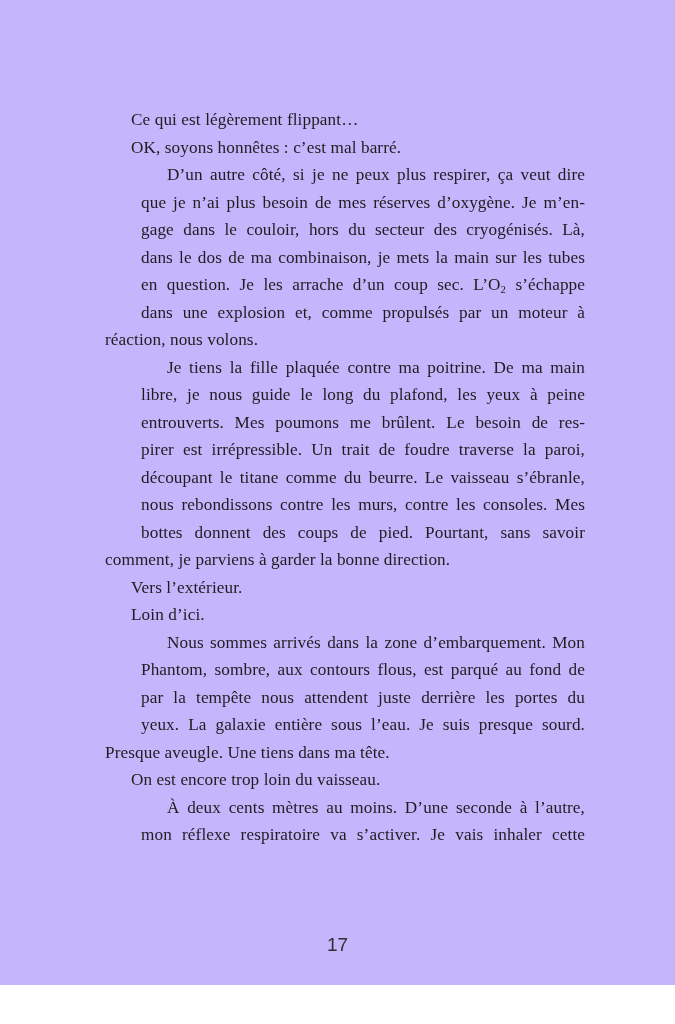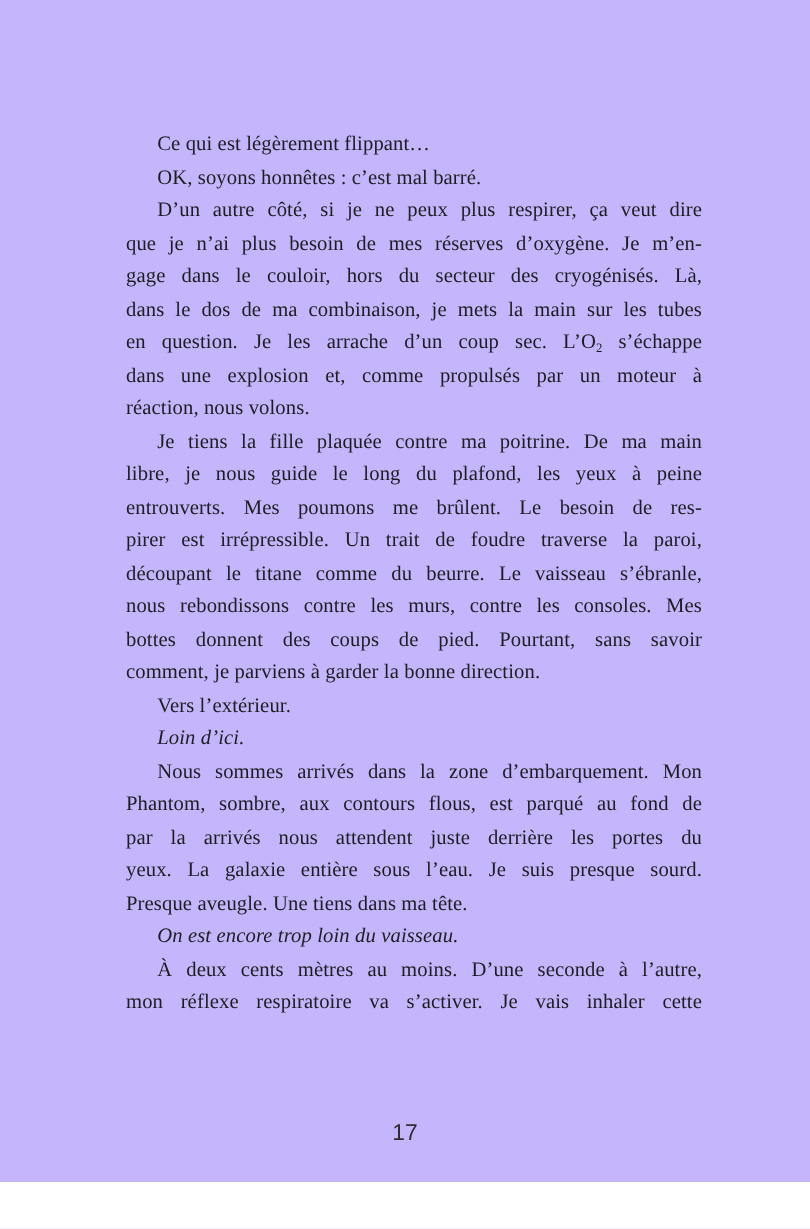--- a/index.html
+++ b/index.html
@@ -26,26 +26,26 @@
     font-size: 17.2px;
     line-height: 27.5px;
     height: 27.5px;
     white-space: normal;
     letter-spacing: 0.1px;
   }
   .line.justify {
     text-align: justify;
     text-align-last: justify;
     text-justify: inter-word;
+    margin-left: 36px;
   }
   .line.indent {
     text-indent: 26px;
   }
   .line.italic {
-    font-style: italic;
   }
   .sub {
     font-size: 0.62em;
     vertical-align: -0.28em;
   }
   .folio {
     position: absolute;
     top: 934px;
     left: 0;
     width: 100%;
@@ -74,21 +74,21 @@
       <div class="line justify">entrouverts. Mes poumons me brûlent. Le besoin de res-</div>
       <div class="line justify">pirer est irrépressible. Un trait de foudre traverse la paroi,</div>
       <div class="line justify">découpant le titane comme du beurre. Le vaisseau s’ébranle,</div>
       <div class="line justify">nous rebondissons contre les murs, contre les consoles. Mes</div>
       <div class="line justify">bottes donnent des coups de pied. Pourtant, sans savoir</div>
       <div class="line">comment, je parviens à garder la bonne direction.</div>
       <div class="line indent">Vers l’extérieur.</div>
       <div class="line indent italic">Loin d’ici.</div>
       <div class="line indent justify">Nous sommes arrivés dans la zone d’embarquement. Mon</div>
       <div class="line justify">Phantom, sombre, aux contours flous, est parqué au fond de</div>
-      <div class="line justify">par la arrivés nous attendent juste derrière les portes du</div>
+      <div class="line justify">par la tempête nous attendent juste derrière les portes du</div>
       <div class="line justify">yeux. La galaxie entière sous l’eau. Je suis presque sourd.</div>
       <div class="line">Presque aveugle. Une tiens dans ma tête.</div>
       <div class="line indent italic">On est encore trop loin du vaisseau.</div>
       <div class="line indent justify">À deux cents mètres au moins. D’une seconde à l’autre,</div>
       <div class="line justify">mon réflexe respiratoire va s’activer. Je vais inhaler cette</div>
     </div>
   <div class="folio">17</div>
 </div>
 
 </body></html>

